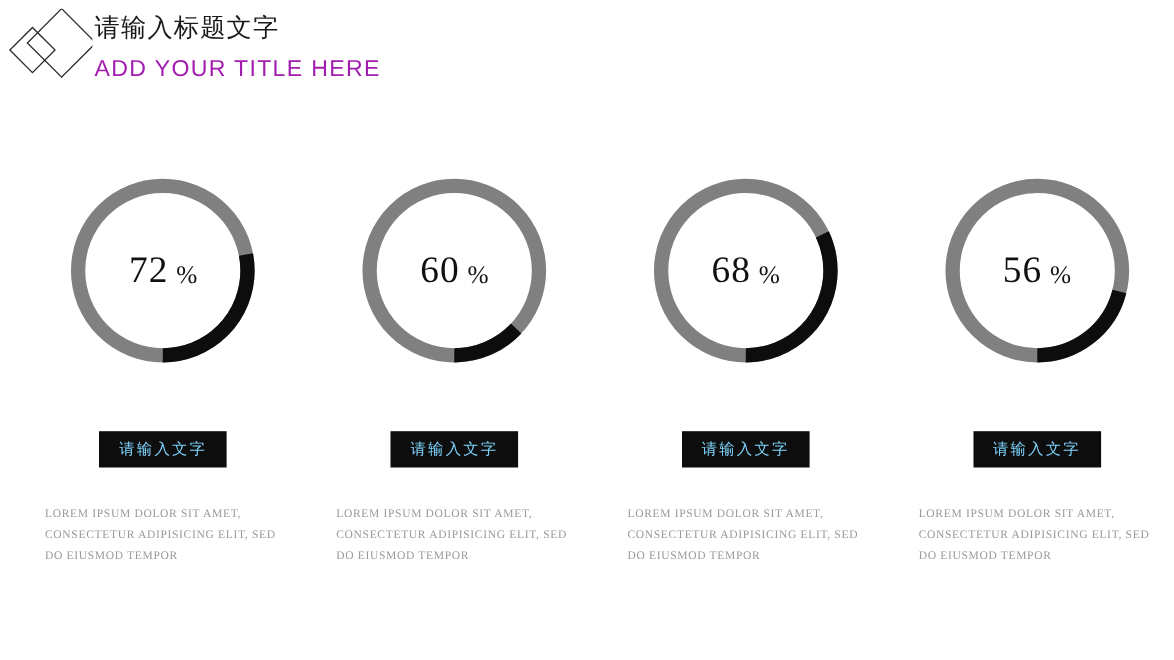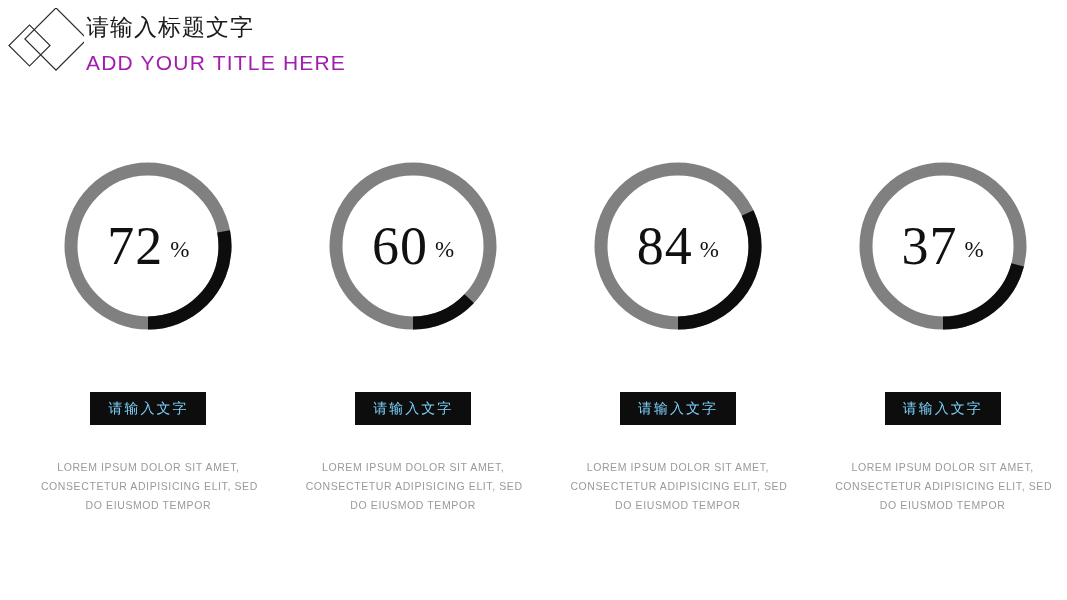--- a/index.html
+++ b/index.html
@@ -42,20 +42,21 @@
     top: 12px;
   }
 
   .title-cn {
     font-size: 23px;
     line-height: 30px;
     color: #1a1a1a;
     font-weight: 400;
     letter-spacing: 1px;
     white-space: nowrap;
+    font-family: Liberation Mono, monospace;
   }
 
   .title-en {
     font-size: 21px;
     line-height: 30px;
     color: #a21caf;
     font-weight: 400;
     letter-spacing: 1.2px;
     white-space: nowrap;
     margin-top: 6px;
@@ -99,21 +100,21 @@
     top: 0;
     width: 172px;
     height: 172px;
     display: flex;
     align-items: center;
     justify-content: center;
   }
 
   .pct-value {
     font-family: "Liberation Serif", serif;
-    font-size: 54px;
+    font-size: 34px;
     line-height: 46px;
     color: #111111;
     font-weight: 400;
     letter-spacing: 1px;
     text-align: center;
   }
 
   .pct-sign {
     font-family: "Liberation Serif", serif;
     font-size: 23px;
@@ -133,25 +134,26 @@
     line-height: 14px;
     letter-spacing: 2px;
     padding: 9px 18px 10px 18px;
     white-space: nowrap;
   }
 
   
   .body-text {
     margin-top: 33px;
     width: 215px;
-    text-align: center;
+    text-align: left;
     color: #9a9a9a;
     font-size: 10.5px;
     line-height: 19px;
     letter-spacing: 0.6px;
+    font-family: Liberation Serif, serif;
   }
   .body-text div { white-space: nowrap; }
 </style>
 </head>
 <body>
 
 <div class="slide">
 
   <div class="header">
 
@@ -209,40 +211,40 @@
       </div>
     </div>
 
     <div class="col">
       <div class="donut-wrap">
         <svg viewBox="0 0 172 172" aria-hidden="true">
           <circle cx="86" cy="86" r="77" fill="none" stroke="#808080" stroke-width="13"></circle>
           <circle class="arc" cx="86" cy="86" r="77" fill="none" stroke="#0d0d0d" stroke-width="13" transform="rotate(-90 86 86) scale(-1 1) translate(-172 0)" stroke-dasharray="154.817685968905 329.98758268392316"></circle>
         </svg>
         <div class="donut-center">
-          <span class="pct-value">84</span>
+          <span class="pct-value">68</span>
           <span class="pct-sign">%</span>
         </div>
       </div>
       <div class="label-btn">请输入文字</div>
       <div class="body-text">
         <div>LOREM IPSUM DOLOR SIT AMET,</div>
         <div>CONSECTETUR ADIPISICING ELIT, SED</div>
         <div>DO EIUSMOD TEMPOR</div>
       </div>
     </div>
 
     <div class="col">
       <div class="donut-wrap">
         <svg viewBox="0 0 172 172" aria-hidden="true">
           <circle cx="86" cy="86" r="77" fill="none" stroke="#808080" stroke-width="13"></circle>
           <circle class="arc" cx="86" cy="86" r="77" fill="none" stroke="#0d0d0d" stroke-width="13" transform="rotate(-90 86 86) scale(-1 1) translate(-172 0)" stroke-dasharray="101.5991064170939 383.20616223573427"></circle>
         </svg>
         <div class="donut-center">
-          <span class="pct-value">37</span>
+          <span class="pct-value">56</span>
           <span class="pct-sign">%</span>
         </div>
       </div>
       <div class="label-btn">请输入文字</div>
       <div class="body-text">
         <div>LOREM IPSUM DOLOR SIT AMET,</div>
         <div>CONSECTETUR ADIPISICING ELIT, SED</div>
         <div>DO EIUSMOD TEMPOR</div>
       </div>
     </div>

